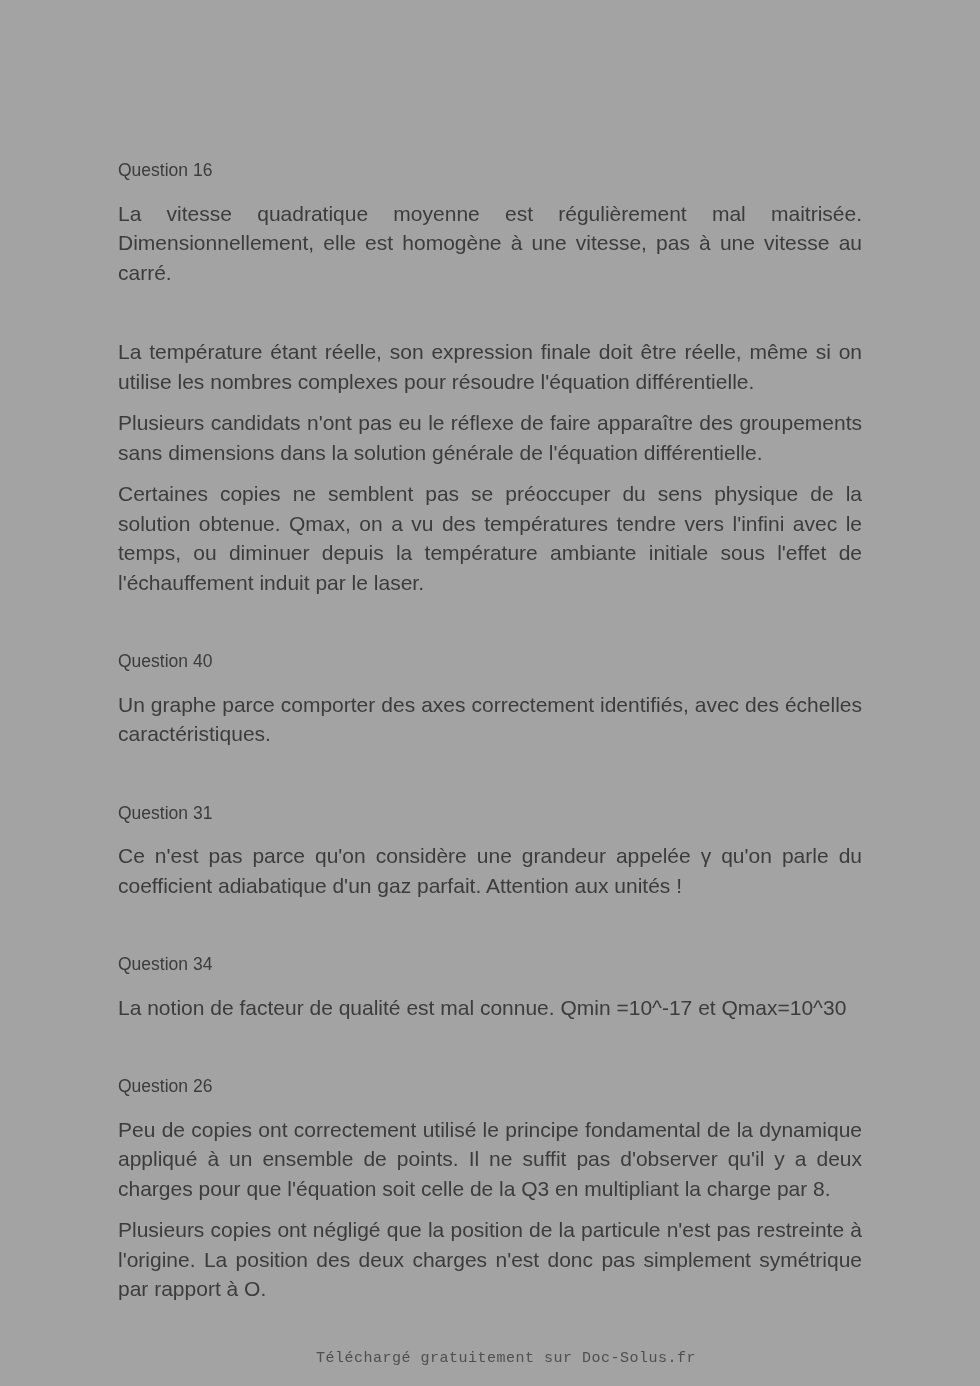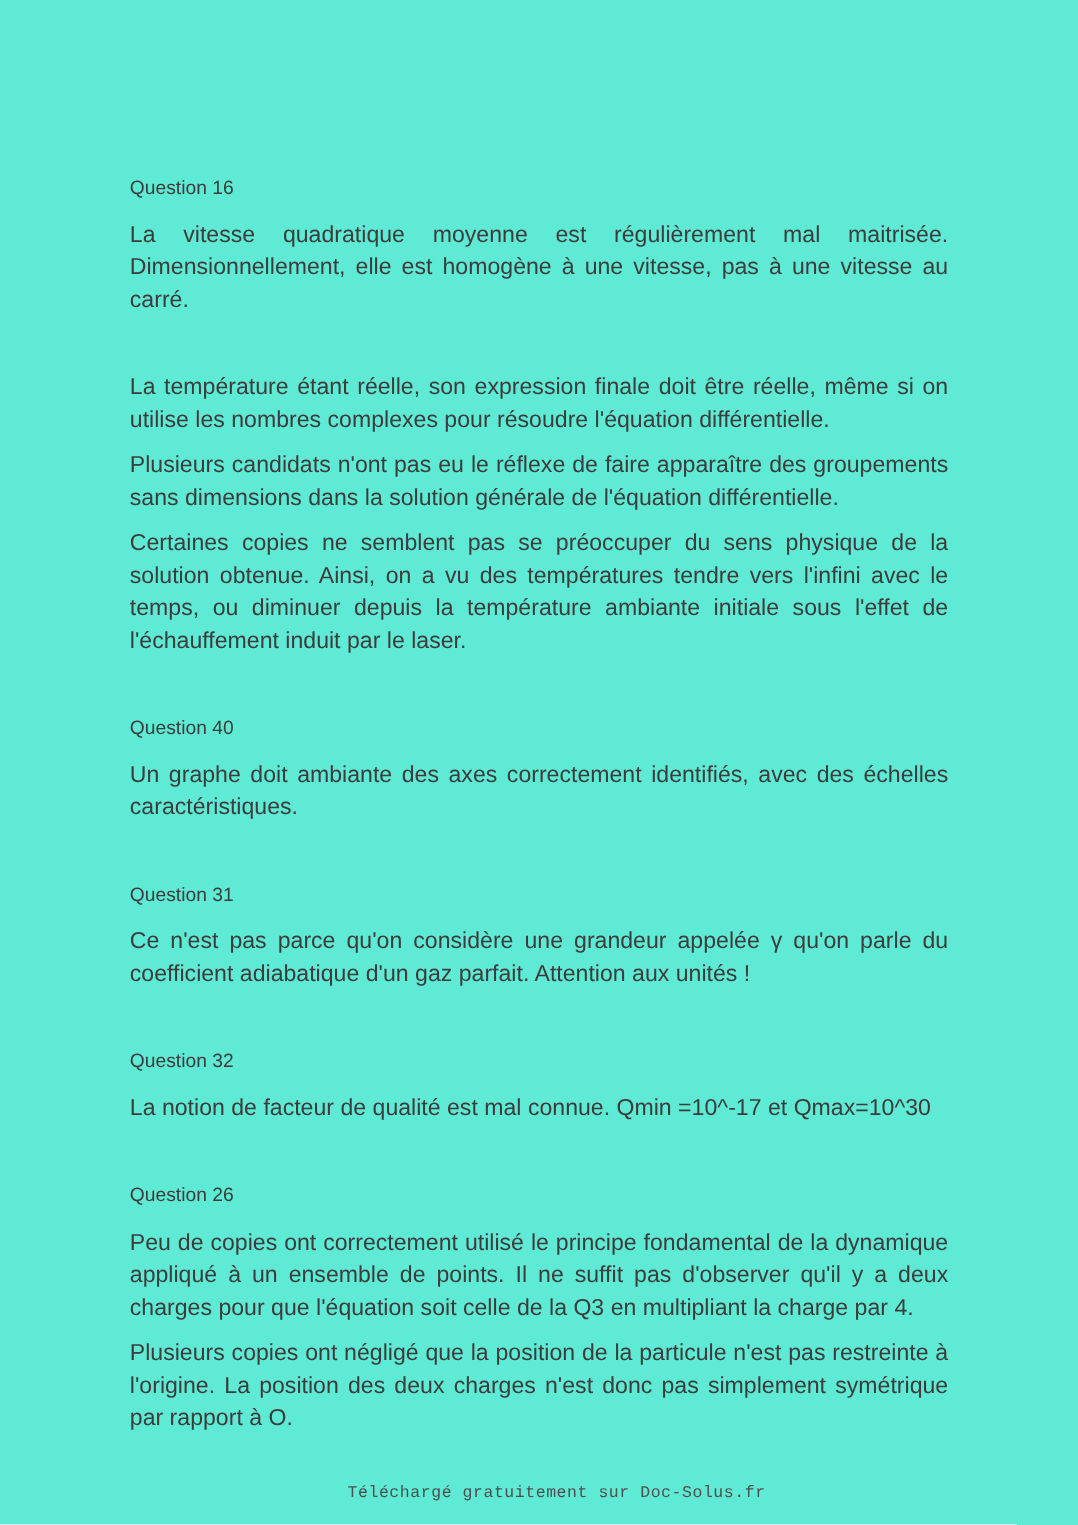--- a/index.html
+++ b/index.html
@@ -4,21 +4,21 @@
 <style>
   html, body {
     margin: 0;
     padding: 0;
     background: #ffffff;
   }
   .page {
     position: relative;
     width: 980px;
     height: 1386px;
-    background: #5eead4;
+    background: #a3a3a3;
     overflow: hidden;
     font-family: "Liberation Sans", sans-serif;
     color: #3c3c3c;
   }
   .content {
     position: absolute;
     top: 156px;
     left: 118px;
     width: 744px;
   }
@@ -64,41 +64,41 @@
   <main class="content">
 
     <section class="qsection">
       <h2 class="qheading">Question 16</h2>
       <p class="para">La vitesse quadratique moyenne est régulièrement mal maitrisée. Dimensionnellement, elle est homogène à une vitesse, pas à une vitesse au carré.</p>
     </section>
 
     <section class="qsection">
       <p class="para">La température étant réelle, son expression finale doit être réelle, même si on utilise les nombres complexes pour résoudre l'équation différentielle.</p>
       <p class="para">Plusieurs candidats n'ont pas eu le réflexe de faire apparaître des groupements sans dimensions dans la solution générale de l'équation différentielle.</p>
-      <p class="para">Certaines copies ne semblent pas se préoccuper du sens physique de la solution obtenue. Ainsi, on a vu des températures tendre vers l'infini avec le temps, ou diminuer depuis la température ambiante initiale sous l'effet de l'échauffement induit par le laser.</p>
+      <p class="para">Certaines copies ne semblent pas se préoccuper du sens physique de la solution obtenue. Qmax, on a vu des températures tendre vers l'infini avec le temps, ou diminuer depuis la température ambiante initiale sous l'effet de l'échauffement induit par le laser.</p>
     </section>
 
     <section class="qsection">
       <h2 class="qheading">Question 40</h2>
-      <p class="para">Un graphe doit ambiante des axes correctement identifiés, avec des échelles caractéristiques.</p>
+      <p class="para">Un graphe parce comporter des axes correctement identifiés, avec des échelles caractéristiques.</p>
     </section>
 
     <section class="qsection">
       <h2 class="qheading">Question 31</h2>
       <p class="para">Ce n'est pas parce qu'on considère une grandeur appelée γ qu'on parle du coefficient adiabatique d'un gaz parfait. Attention aux unités !</p>
     </section>
 
     <section class="qsection">
-      <h2 class="qheading">Question 32</h2>
+      <h2 class="qheading">Question 34</h2>
       <p class="para">La notion de facteur de qualité est mal connue. Qmin =10^-17 et Qmax=10^30</p>
     </section>
 
     <section class="qsection">
       <h2 class="qheading">Question 26</h2>
-      <p class="para">Peu de copies ont correctement utilisé le principe fondamental de la dynamique appliqué à un ensemble de points. Il ne suffit pas d'observer qu'il y a deux charges pour que l'équation soit celle de la Q3 en multipliant la charge par 4.</p>
+      <p class="para">Peu de copies ont correctement utilisé le principe fondamental de la dynamique appliqué à un ensemble de points. Il ne suffit pas d'observer qu'il y a deux charges pour que l'équation soit celle de la Q3 en multipliant la charge par 8.</p>
       <p class="para">Plusieurs copies ont négligé que la position de la particule n'est pas restreinte à l'origine. La position des deux charges n'est donc pas simplement symétrique par rapport à O.</p>
     </section>
 
   </main>
 
   <footer class="footer">
     <span>Téléchargé gratuitement sur Doc-Solus.fr</span>
   </footer>
 </div>
 

